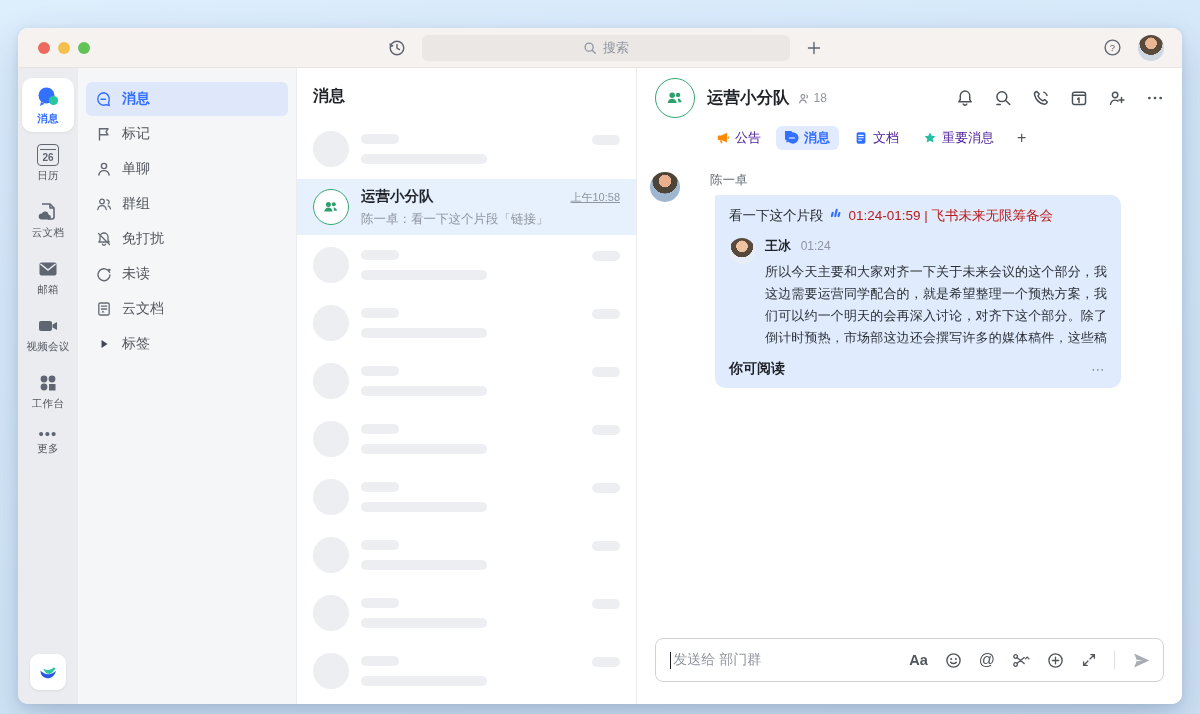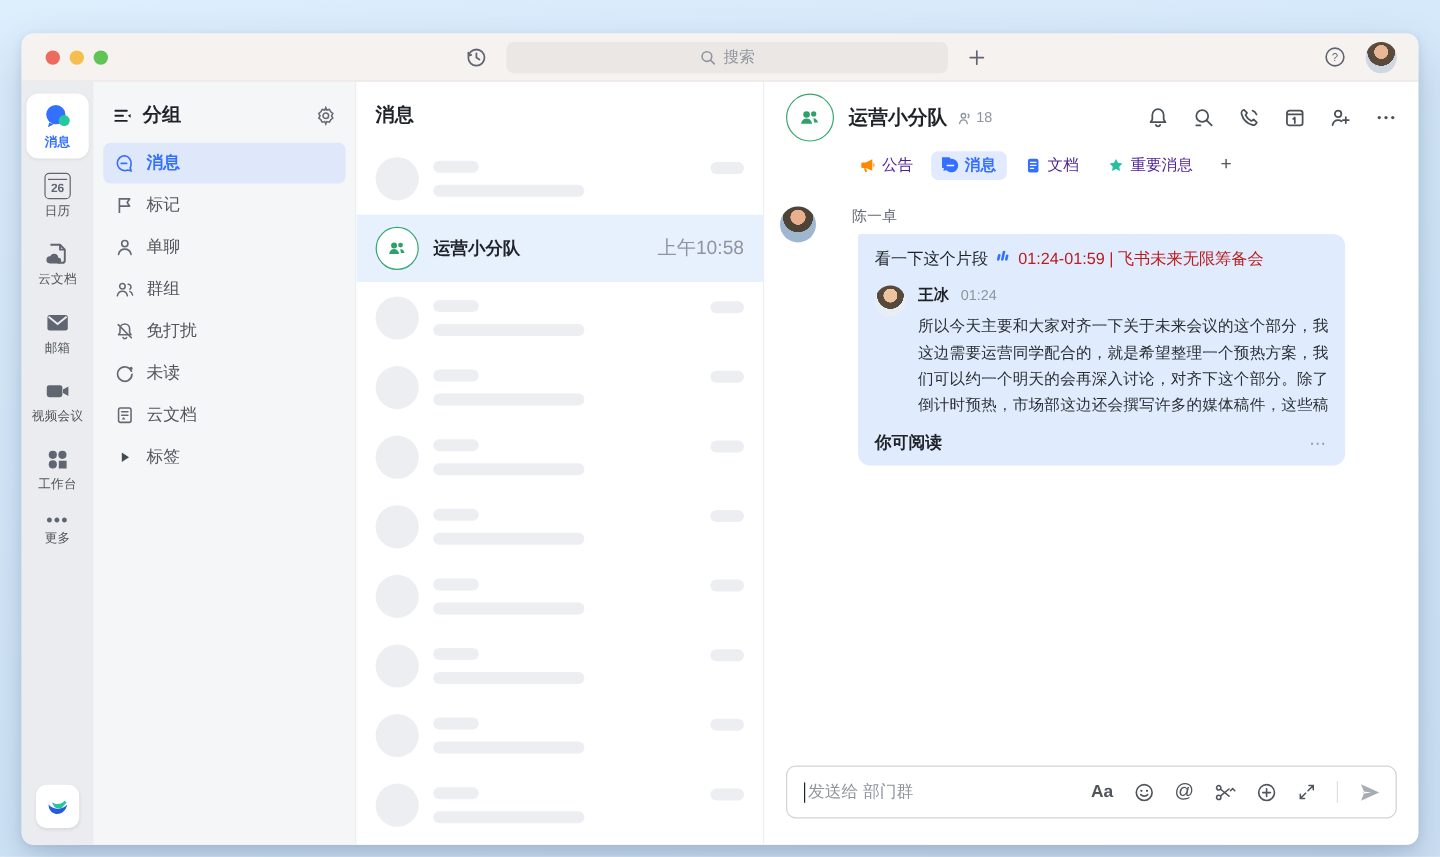--- a/index.html
+++ b/index.html
@@ -75,21 +75,21 @@
   .sk-name{ width:38px; margin-bottom:10px; }
   .sk-prev{ width:126px; }
   .sk-time{ width:28px; align-self:flex-start; margin-top:14px; }
   .chat-row{ height:56px; display:flex; align-items:center; padding:0 16px;
     background:#e7f1fd; cursor:pointer; margin-bottom:2px; }
   .group-av{ width:36px; height:36px; border-radius:50%; background:#fff; flex:none;
     border:1.6px solid #34a871; display:flex; align-items:center; justify-content:center; color:#2ea06c; }
   .chat-row .cr-mid{ flex:1; margin-left:12px; min-width:0; }
   .cr-top{ display:flex; align-items:baseline; }
   .cr-name{ font-size:14.5px; font-weight:bold; flex:1; }
-  .cr-time{ font-size:16px; color:#8f959e; }
+  .cr-time{ font-size:11px; color:#8f959e;text-decoration:underline; }
   .cr-prev{ font-size:12.5px; color:#8f959e; margin-top:5px; white-space:nowrap;
     overflow:hidden; text-overflow:ellipsis; }
 
   
   .chatpane{ flex:1; display:flex; flex-direction:column; background:#fff; min-width:0; }
   .cp-header{ padding:10px 18px 0; flex:none; }
   .cp-row1{ display:flex; align-items:center; }
   .cp-title-av{ width:40px; height:40px; border-radius:50%; border:1.8px solid #34a871;
     display:flex; align-items:center; justify-content:center; color:#2ea06c; flex:none; }
   .cp-title{ font-size:16.5px; font-weight:bold; margin-left:12px; }
@@ -278,35 +278,20 @@
       </div>
       <div class="rail-logo">
         <svg width="24" height="24" viewBox="0 0 24 24">
             <path d="M7.5 8.5c3.6 2.4 7.4 2 10.4-1.2l1.6 1.4-4.2 4.6c-3.6 1.6-6.6-.4-7.8-4.8z" fill="#25c79e"></path>
             <path d="M4.5 10.5c4.2 4.6 10.8 5 15.4.2-.8 5-5.2 8.6-10 7.4-3.6-.9-5.4-3.8-5.4-7.6z" fill="#2a5ae0"></path>
           </svg>
       </div>
     </div>
 
     <div class="groups">
-      <div class="groups-head">
-        <span>
-          <svg width="17" height="17" viewBox="0 0 16 16" stroke="#1f2329" stroke-width="1.5" stroke-linecap="round" fill="none">
-              <path d="M2 4h9M2 8h6M2 12h9"></path>
-              <path d="M14 6.5v3L11.8 8z" fill="#1f2329" stroke="none"></path>
-            </svg>
-        </span>
-        <span class="g-title">分组</span>
-        <span style="color:#646a73;">
-          <svg width="17" height="17" viewBox="0 0 16 16" fill="none" stroke="currentColor" stroke-width="1.2">
-              <circle cx="8" cy="8" r="2.2"></circle>
-              <path d="M8 1.6l.8 1.9 2-.5 1.1 1.9 1.6 1.3-1 1.8 1 1.8-1.6 1.3-1.1 1.9-2-.5-.8 1.9-.8-1.9-2 .5-1.1-1.9L2.5 9.8l1-1.8-1-1.8L4.1 4.9 5.2 3l2 .5z"></path>
-            </svg>
-        </span>
-      </div>
 
       <div class="g-item active">
         <span class="gi">
           <svg width="16" height="16" viewBox="0 0 16 16" fill="none" stroke="currentColor" stroke-width="1.4">
               <path d="M8 1.8a6.2 6.2 0 100 12.4c1 0 1.6-.2 2.4-.5l2.8.7-.7-2.6c.5-.9.7-1.8.7-3A6.2 6.2 0 008 1.8z"></path>
               <path d="M5 8.2h4.5" stroke-linecap="round"></path>
             </svg>
         </span>
         <span>消息</span>
       </div>
@@ -396,20 +381,21 @@
                 <circle cx="12.8" cy="7.2" r="2"></circle>
                 <path d="M3.2 14.6c.5-2.7 2.2-4 4.2-4s3.7 1.3 4.2 4z"></path>
                 <path d="M12.6 10.4c1.7.1 3 1.2 3.5 3.4h-3z"></path>
               </svg>
           </div>
           <div class="cr-mid">
             <div class="cr-top">
               <span class="cr-name">运营小分队</span>
               <span class="cr-time">上午10:58</span>
             </div>
+            <div class="cr-prev">陈一卓：看一下这个片段「链接」</div>
           </div>
         </div>
         <div id="sk-below">
             <div class="sk-row">
               <div class="sk-av"></div>
               <div class="sk-mid">
                 <div class="sk-bar sk-name"></div>
                 <div class="sk-bar sk-prev"></div>
               </div>
               <div class="sk-bar sk-time"></div>

